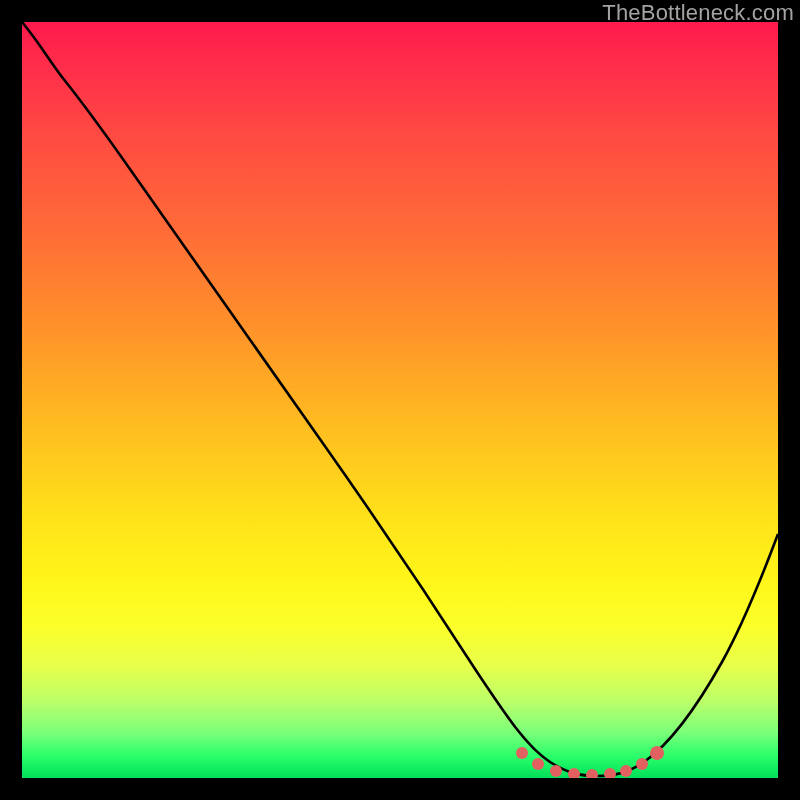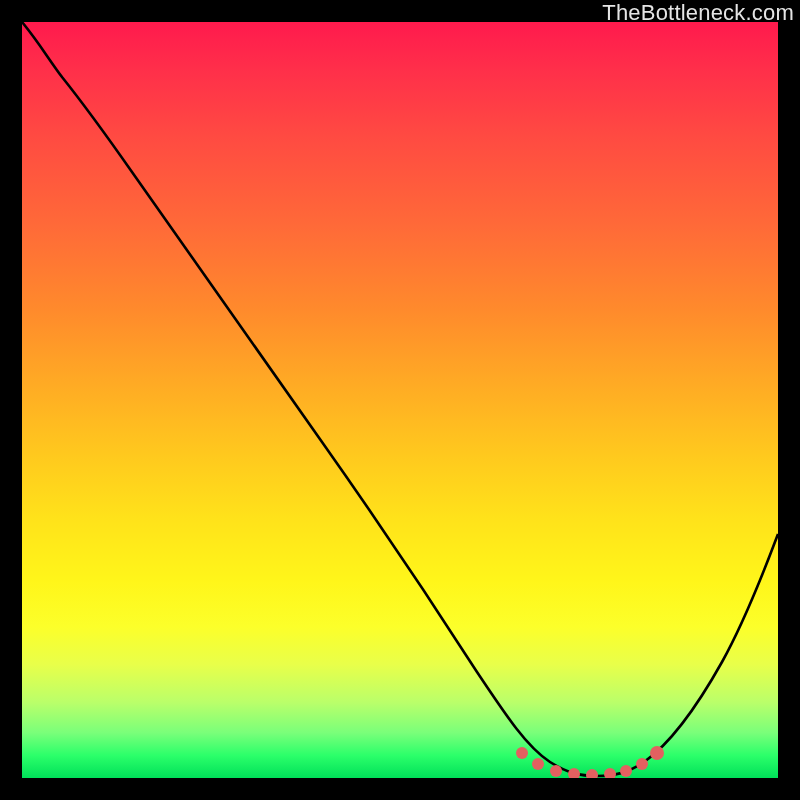--- a/index.html
+++ b/index.html
@@ -48,21 +48,21 @@
     left: 0;
     top: 0;
     width: 756px;
     height: 756px;
   }
   .watermark {
     position: absolute;
     right: 6px;
     top: 0px;
     font-size: 22px;
-    color: #e5e5e5;
+    color: #a3a3a3;
     font-weight: 400;
     letter-spacing: 0.2px;
   }
 </style>
 </head>
 <body>
 
 <div class="frame">
   <div class="gradient"></div>
 

